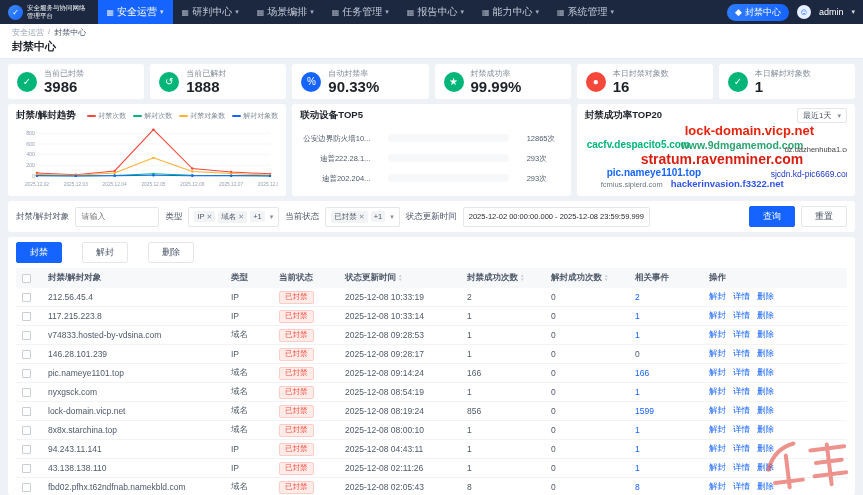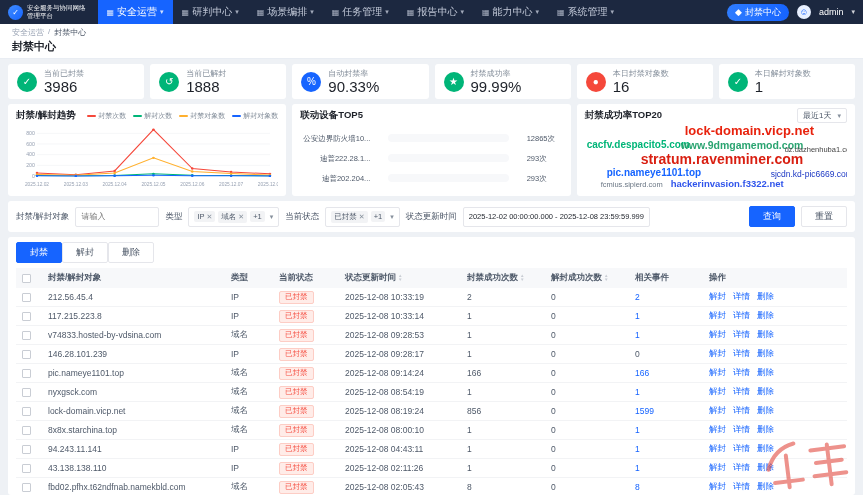--- a/index.html
+++ b/index.html
@@ -31,21 +31,21 @@
 .crumb-current{color:#4e5969}
 .page-title{font-size:11px;font-weight:bold;color:#1d2129;margin-top:1px}
 
 
 .stats-row{display:flex;gap:6px;margin:5px 8px;flex:none}
 .stat-card{flex:1;background:#fff;border-radius:3px;padding:4px 9px;display:flex;align-items:center;gap:7px;min-width:0}
 .stat-ico{width:20px;height:20px;border-radius:50%;color:#fff;font-size:10px;display:flex;align-items:center;
   justify-content:center;flex:none}
 .stat-texts{min-width:0}
 .stat-label{font-size:8px;color:#86909c;white-space:nowrap}
-.stat-value{font-size:15px;font-weight:normal;color:#1d2129;line-height:16px}
+.stat-value{font-size:15px;font-weight:bold;color:#1d2129;line-height:16px}
 
 
 .charts-row{display:flex;gap:6px;margin:0 8px 5px;height:92px;flex:none}
 .panel{background:#fff;border-radius:3px;padding:5px 8px;flex:1;min-width:0;overflow:hidden}
 .panel-head{display:flex;align-items:center;gap:8px;height:13px}
 .panel-title{font-size:9.5px;font-weight:bold;color:#1d2129;white-space:nowrap}
 .legend{display:flex;gap:7px;font-size:7px;color:#86909c;white-space:nowrap;overflow:hidden;margin-left:auto}
 .legend-item{display:flex;align-items:center;gap:2px}
 .lg-mark{display:inline-block;width:9px;height:2px;border-radius:1px}
 #trend-svg{display:block;width:100%;height:64px;margin-top:2px}
@@ -75,21 +75,21 @@
 .box-caret{font-size:7px;color:#86909c;margin-left:2px}
 .time-value{font-size:7.5px;color:#1d2129}
 .btn{height:21px;padding:0 13px;border-radius:2px;font-size:9px;display:inline-flex;align-items:center;
   justify-content:center;border:1px solid #e5e6eb;background:#fff;color:#4e5969;cursor:pointer}
 .btn-primary{background:#1664ff;border-color:#1664ff;color:#fff}
 .filter-btns{margin-left:auto;display:flex;gap:6px}
 
 
 .table-panel{background:#fff;border-radius:3px;margin:0 8px 0;padding:5px 8px 0;flex:1;min-height:0;
   overflow:hidden;display:flex;flex-direction:column}
-.action-row{display:flex;gap:0;margin-bottom:5px;flex:none}
+.action-row{display:flex;gap:20px;margin-bottom:5px;flex:none}
 .table-wrap{flex:1;min-height:0;overflow:hidden}
 table{width:100%;border-collapse:collapse;table-layout:fixed;font-size:8.5px;color:#4e5969}
 thead th{background:#f7f8fa;font-weight:bold;text-align:left;padding:4px 6px;color:#4e5969;white-space:nowrap;
   overflow:hidden}
 tbody td{padding:2.5px 6px;border-bottom:1px solid #f2f3f5;overflow:hidden;white-space:nowrap;
   text-overflow:ellipsis}
 .checkbox{display:inline-block;width:9px;height:9px;border:1px solid #c9cdd4;border-radius:1px;background:#fff;
   vertical-align:middle;cursor:pointer}
 .sort-icon{display:inline-flex;flex-direction:column;font-size:4.5px;color:#c9cdd4;line-height:4px;
   margin-left:2px;vertical-align:middle}

